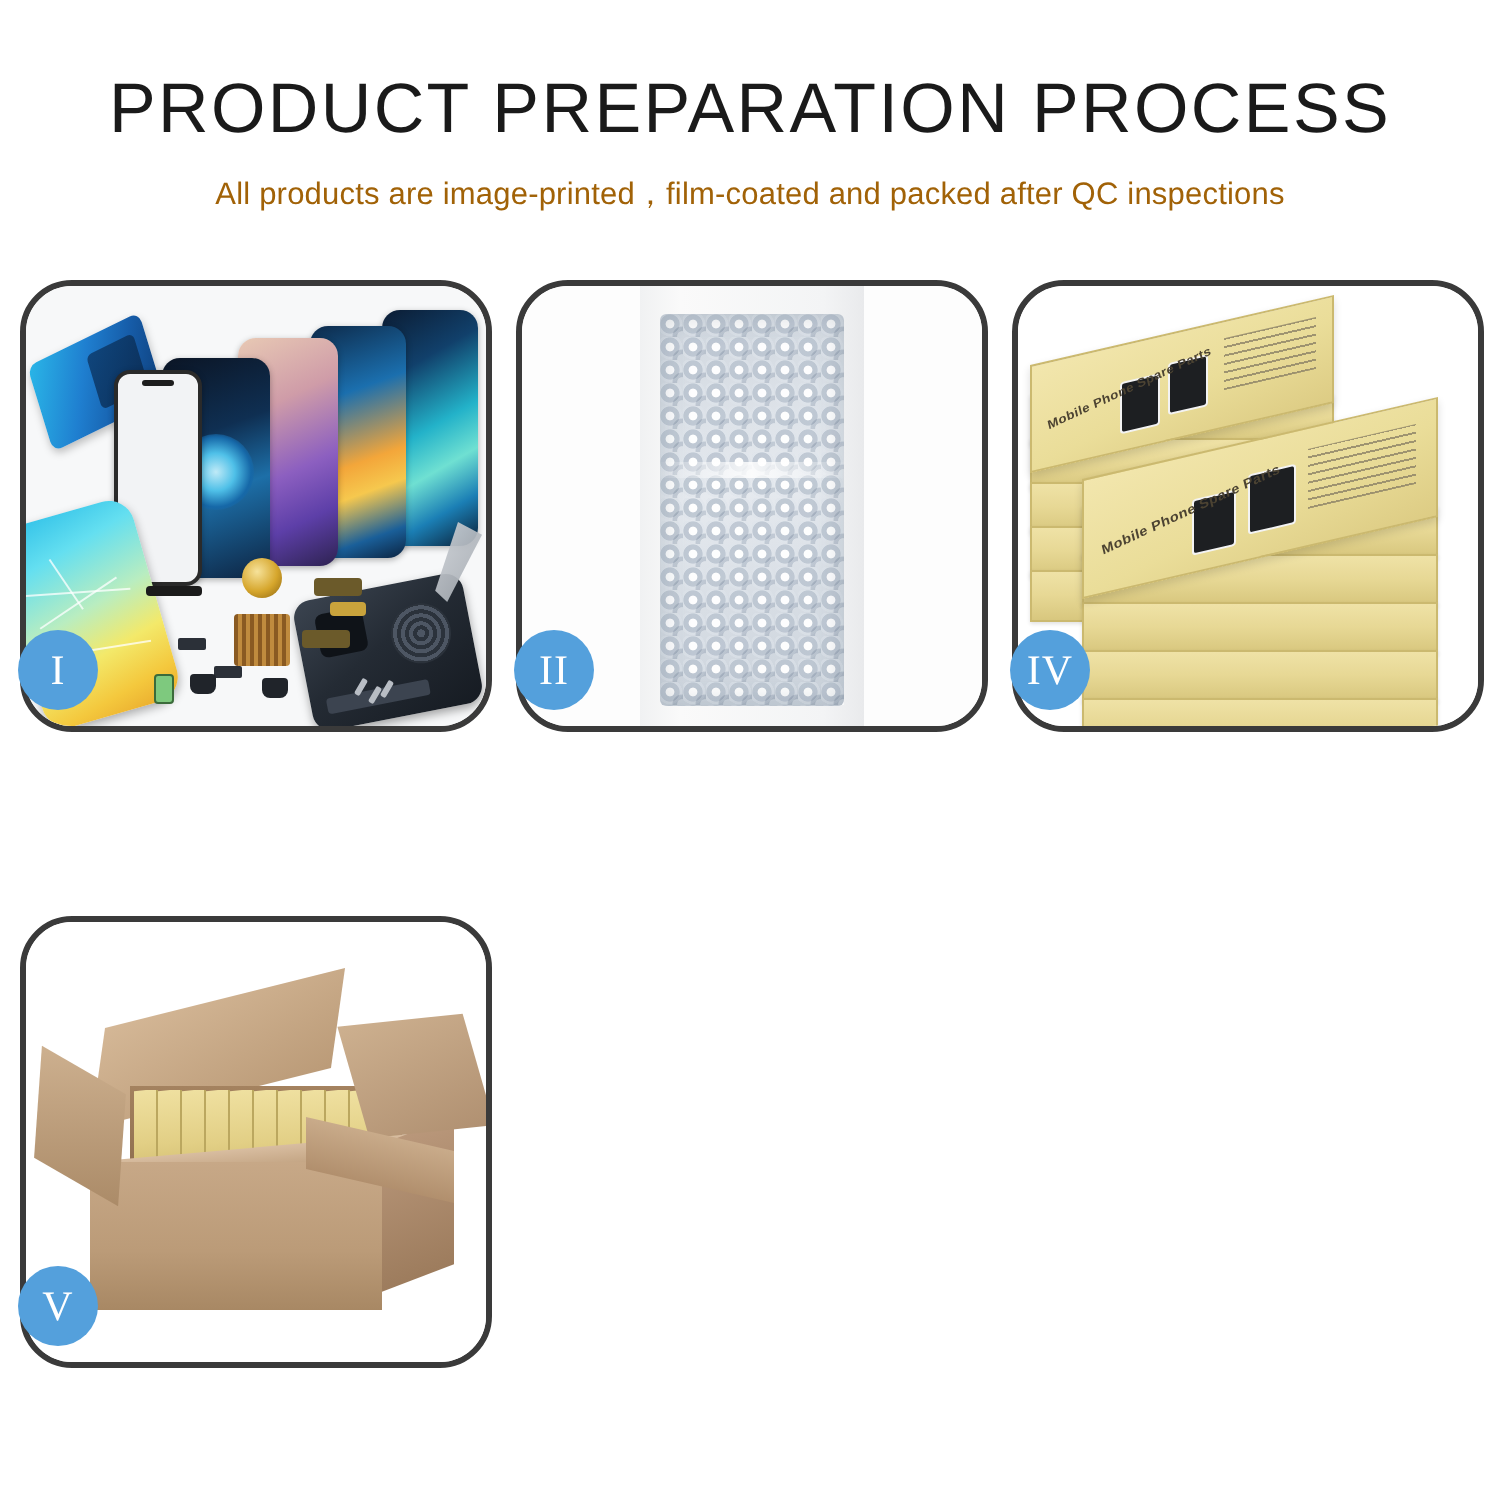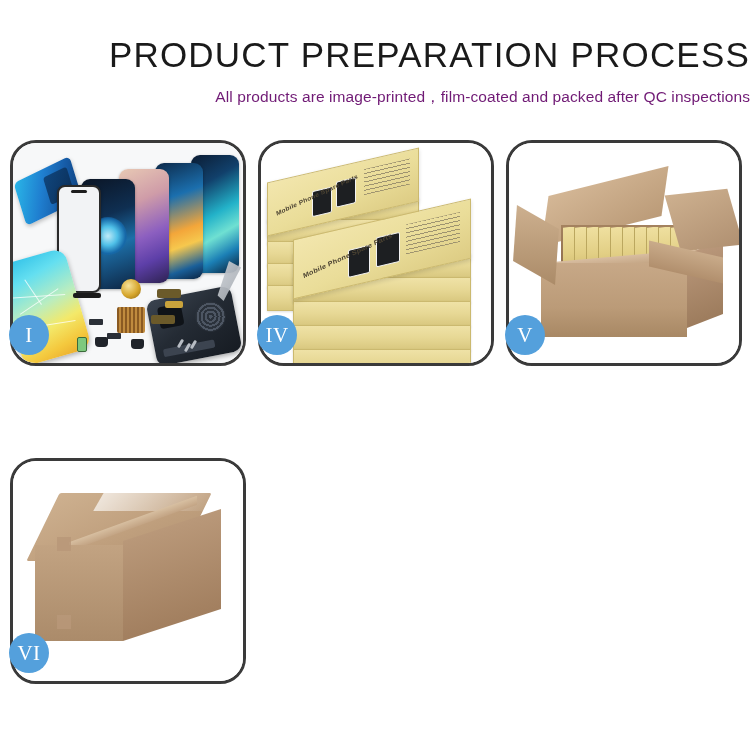--- a/index.html
+++ b/index.html
@@ -6,33 +6,33 @@
   body{
     width:750px;height:750px;
     background:#ffffff;
     font-family:"Liberation Sans", sans-serif;
     overflow:hidden;
     position:relative;
   }
   .page{position:relative;width:750px;height:750px;}
 
   
-  .header{padding-top:36px;text-align:right;}
+  .header{padding-top:36px;text-align:center;}
   .title{
     font-size:35px;
     letter-spacing:1.2px;
     font-weight:400;
     color:#1a1a1a;
     line-height:1.1;
     white-space:nowrap;
   }
   .subtitle{
     margin-top:12px;
     font-size:15.5px;
-    color:#701a75;
+    color:#a16207;
     letter-spacing:.1px;
     white-space:nowrap;
   }
 
   
   .grid{
     position:absolute;
     left:10px;top:140px;
     width:732px;
     display:grid;
@@ -309,20 +309,29 @@
           <div class="screws">
               <i style="left:2px;top:0"></i>
               <i style="left:9px;top:4px"></i>
               <i style="left:15px;top:1px"></i>
             </div>
         </div>
       </div>
       <div class="badge">I</div>
     </div>
 
+    <div class="panel">
+      <div class="canvas">
+        <div class="p2bg"></div>
+        <div class="bw-sheet"></div>
+        <div class="bw-inner"></div>
+        <div class="bw-gloss"></div>
+      </div>
+      <div class="badge">II</div>
+    </div>
 
 
     <div class="panel">
       <div class="canvas">
         <div class="p4bg"></div>
         <div class="stack">
 
           <div class="kbox" style="left:2px;top:36px;"></div>
           <div class="kbox" style="left:2px;top:58px;"></div>
           <div class="kbox" style="left:2px;top:80px;"></div>
@@ -376,32 +385,15 @@
           <div class="co-front"></div>
           <div class="co-side"></div>
           <div class="co-flap-left"></div>
           <div class="co-flap-right"></div>
           <div class="co-flap-fr"></div>
         </div>
       </div>
       <div class="badge">V</div>
     </div>
 
-    <div class="panel">
-      <div class="canvas">
-        <div class="p6bg"></div>
-        <div class="carton-closed">
-          <div class="cc-topwrap">
-            <div class="cc-top"></div>
-            <div class="cc-gloss"></div>
-            <div class="cc-seam"></div>
-          </div>
-          <div class="cc-left"></div>
-          <div class="cc-right"></div>
-          <div class="cc-tape"></div>
-          <div class="cc-tape2"></div>
-        </div>
-      </div>
-      <div class="badge">VI</div>
-    </div>
 
   </div>
 </div>
 
 </body></html>

